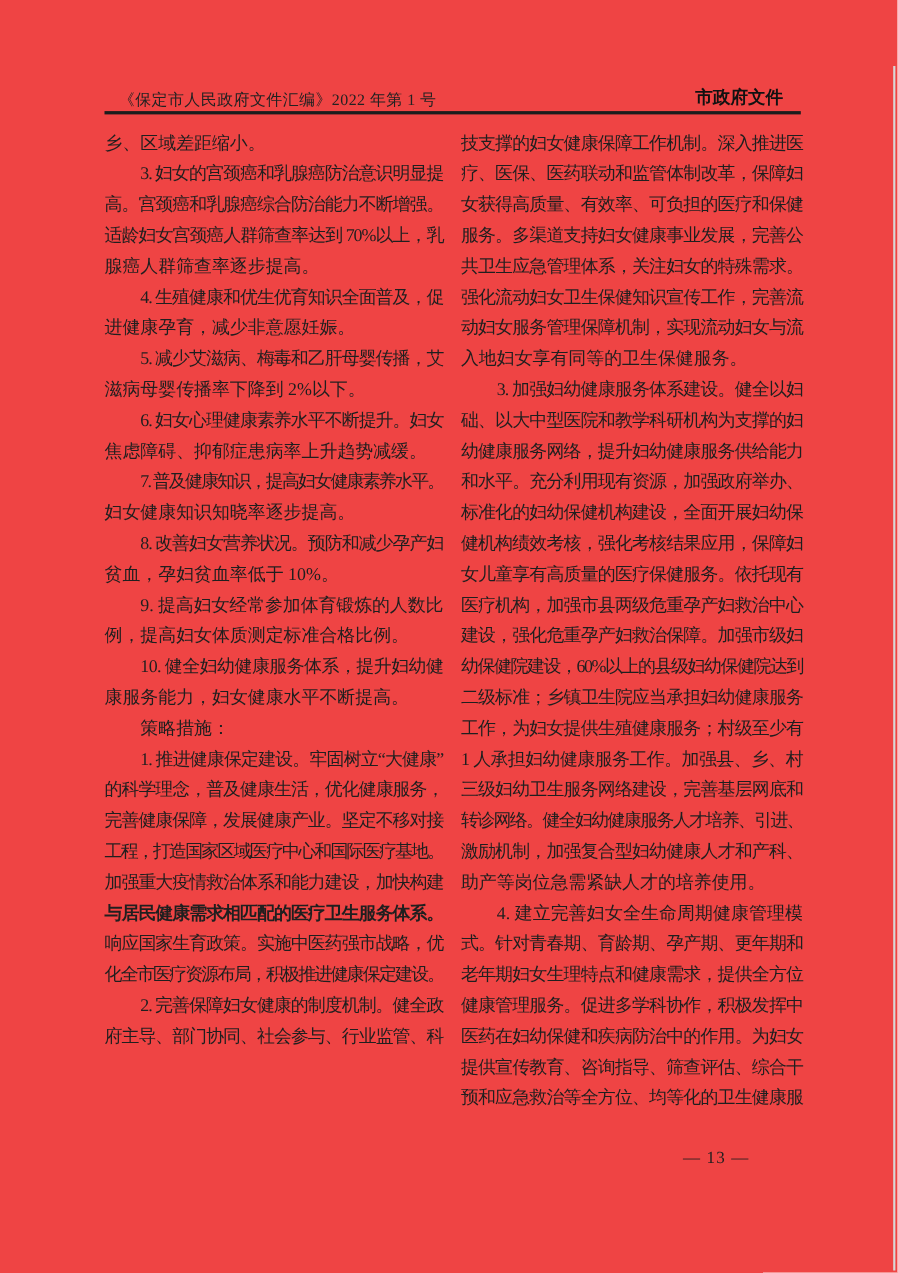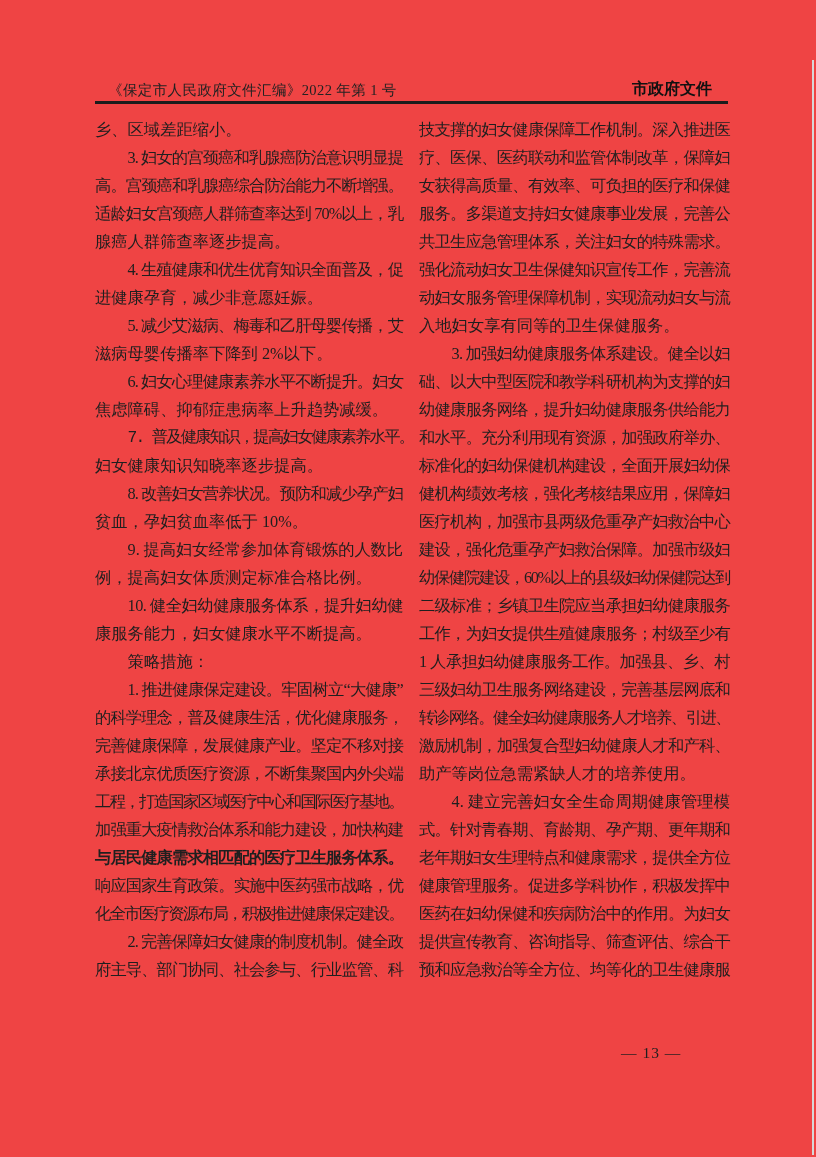--- a/index.html
+++ b/index.html
@@ -60,33 +60,32 @@
       <div class="line indent" style="white-space: nowrap; letter-spacing: -0.997368px;">3. 妇女的宫颈癌和乳腺癌防治意识明显提</div>
       <div class="line" style="white-space: nowrap; letter-spacing: -0.997368px;">高。宫颈癌和乳腺癌综合防治能力不断增强。</div>
       <div class="line" style="white-space: nowrap; letter-spacing: -0.954762px;">适龄妇女宫颈癌人群筛查率达到 70%以上，乳</div>
       <div class="line end" style="">腺癌人群筛查率逐步提高。</div>
       <div class="line indent" style="white-space: nowrap; letter-spacing: -0.997368px;">4. 生殖健康和优生优育知识全面普及，促</div>
       <div class="line end" style="">进健康孕育，减少非意愿妊娠。</div>
       <div class="line indent" style="white-space: nowrap; letter-spacing: -0.997368px;">5. 减少艾滋病、梅毒和乙肝母婴传播，艾</div>
       <div class="line end" style="">滋病母婴传播率下降到 2%以下。</div>
       <div class="line indent" style="white-space: nowrap; letter-spacing: -0.997368px;">6. 妇女心理健康素养水平不断提升。妇女</div>
       <div class="line end" style="">焦虑障碍、抑郁症患病率上升趋势减缓。</div>
-      <div class="line indent" style="white-space: nowrap; letter-spacing: -1.75px; font-family: Liberation Mono, monospace;">7. 普及健康知识，提高妇女健康素养水平。</div>
+      <div class="line indent" style="white-space: nowrap; letter-spacing: -1.75px;">7. 普及健康知识，提高妇女健康素养水平。</div>
       <div class="line end" style="">妇女健康知识知晓率逐步提高。</div>
       <div class="line indent" style="white-space: nowrap; letter-spacing: -0.997368px;">8. 改善妇女营养状况。预防和减少孕产妇</div>
       <div class="line end" style="">贫血，孕妇贫血率低于 10%。</div>
       <div class="line indent" style="white-space: nowrap; letter-spacing: -0.105556px;">9. 提高妇女经常参加体育锻炼的人数比</div>
       <div class="line end" style="">例，提高妇女体质测定标准合格比例。</div>
       <div class="line indent" style="white-space: nowrap; letter-spacing: -0.576316px;">10. 健全妇幼健康服务体系，提升妇幼健</div>
       <div class="line end" style="">康服务能力，妇女健康水平不断提高。</div>
       <div class="line indent end" style="">策略措施：</div>
       <div class="line indent" style="white-space: nowrap; letter-spacing: -0.85px;">1. 推进健康保定建设。牢固树立“大健康”</div>
       <div class="line" style="white-space: nowrap; letter-spacing: -0.997368px;">的科学理念，普及健康生活，优化健康服务，</div>
       <div class="line" style="white-space: nowrap; letter-spacing: -0.997368px;">完善健康保障，发展健康产业。坚定不移对接</div>
-      <div class="line" style="white-space: nowrap; letter-spacing: -0.997368px;">承接北京优质医疗资源，不断集聚国内外尖端</div>
       <div class="line" style="white-space: nowrap; letter-spacing: -1.75px;">工程，打造国家区域医疗中心和国际医疗基地。</div>
       <div class="line" style="white-space: nowrap; letter-spacing: -0.997368px;">加强重大疫情救治体系和能力建设，加快构建</div>
       <div class="line" style="white-space: nowrap; letter-spacing: -0.997368px; font-weight: bold;">与居民健康需求相匹配的医疗卫生服务体系。</div>
       <div class="line" style="white-space: nowrap; letter-spacing: -0.997368px;">响应国家生育政策。实施中医药强市战略，优</div>
       <div class="line" style="white-space: nowrap; letter-spacing: -1.75px;">化全市医疗资源布局，积极推进健康保定建设。</div>
       <div class="line indent" style="white-space: nowrap; letter-spacing: -0.997368px;">2. 完善保障妇女健康的制度机制。健全政</div>
       <div class="line" style="white-space: nowrap; letter-spacing: -0.997368px;">府主导、部门协同、社会参与、行业监管、科</div>
     </div>
   <div class="col col-right">
       <div class="line" style="white-space: nowrap; letter-spacing: -0.839474px;">技支撑的妇女健康保障工作机制。深入推进医</div>
@@ -96,20 +95,21 @@
       <div class="line" style="white-space: nowrap; letter-spacing: -0.839474px;">共卫生应急管理体系，关注妇女的特殊需求。</div>
       <div class="line" style="white-space: nowrap; letter-spacing: -0.839474px;">强化流动妇女卫生保健知识宣传工作，完善流</div>
       <div class="line" style="white-space: nowrap; letter-spacing: -0.839474px;">动妇女服务管理保障机制，实现流动妇女与流</div>
       <div class="line end" style="">入地妇女享有同等的卫生保健服务。</div>
       <div class="line indent" style="white-space: nowrap; letter-spacing: -0.839474px;">3. 加强妇幼健康服务体系建设。健全以妇</div>
       <div class="line" style="white-space: nowrap; letter-spacing: -0.839474px;">础、以大中型医院和教学科研机构为支撑的妇</div>
       <div class="line" style="white-space: nowrap; letter-spacing: -0.839474px;">幼健康服务网络，提升妇幼健康服务供给能力</div>
       <div class="line" style="white-space: nowrap; letter-spacing: -0.839474px;">和水平。充分利用现有资源，加强政府举办、</div>
       <div class="line" style="white-space: nowrap; letter-spacing: -0.839474px;">标准化的妇幼保健机构建设，全面开展妇幼保</div>
       <div class="line" style="white-space: nowrap; letter-spacing: -0.839474px;">健机构绩效考核，强化考核结果应用，保障妇</div>
+      <div class="line" style="white-space: nowrap; letter-spacing: -0.839474px;">女儿童享有高质量的医疗保健服务。依托现有</div>
       <div class="line" style="white-space: nowrap; letter-spacing: -0.839474px;">医疗机构，加强市县两级危重孕产妇救治中心</div>
       <div class="line" style="white-space: nowrap; letter-spacing: -0.839474px;">建设，强化危重孕产妇救治保障。加强市级妇</div>
       <div class="line" style="white-space: nowrap; letter-spacing: -1.38333px;">幼保健院建设，60%以上的县级妇幼保健院达到</div>
       <div class="line" style="white-space: nowrap; letter-spacing: -0.839474px;">二级标准；乡镇卫生院应当承担妇幼健康服务</div>
       <div class="line" style="white-space: nowrap; letter-spacing: -0.839474px;">工作，为妇女提供生殖健康服务；村级至少有</div>
       <div class="line" style="white-space: nowrap; letter-spacing: -0.6px;">1 人承担妇幼健康服务工作。加强县、乡、村</div>
       <div class="line" style="white-space: nowrap; letter-spacing: -0.839474px;">三级妇幼卫生服务网络建设，完善基层网底和</div>
       <div class="line" style="white-space: nowrap; letter-spacing: -1.6px;">转诊网络。健全妇幼健康服务人才培养、引进、</div>
       <div class="line" style="white-space: nowrap; letter-spacing: -0.839474px;">激励机制，加强复合型妇幼健康人才和产科、</div>
       <div class="line end" style="">助产等岗位急需紧缺人才的培养使用。</div>

